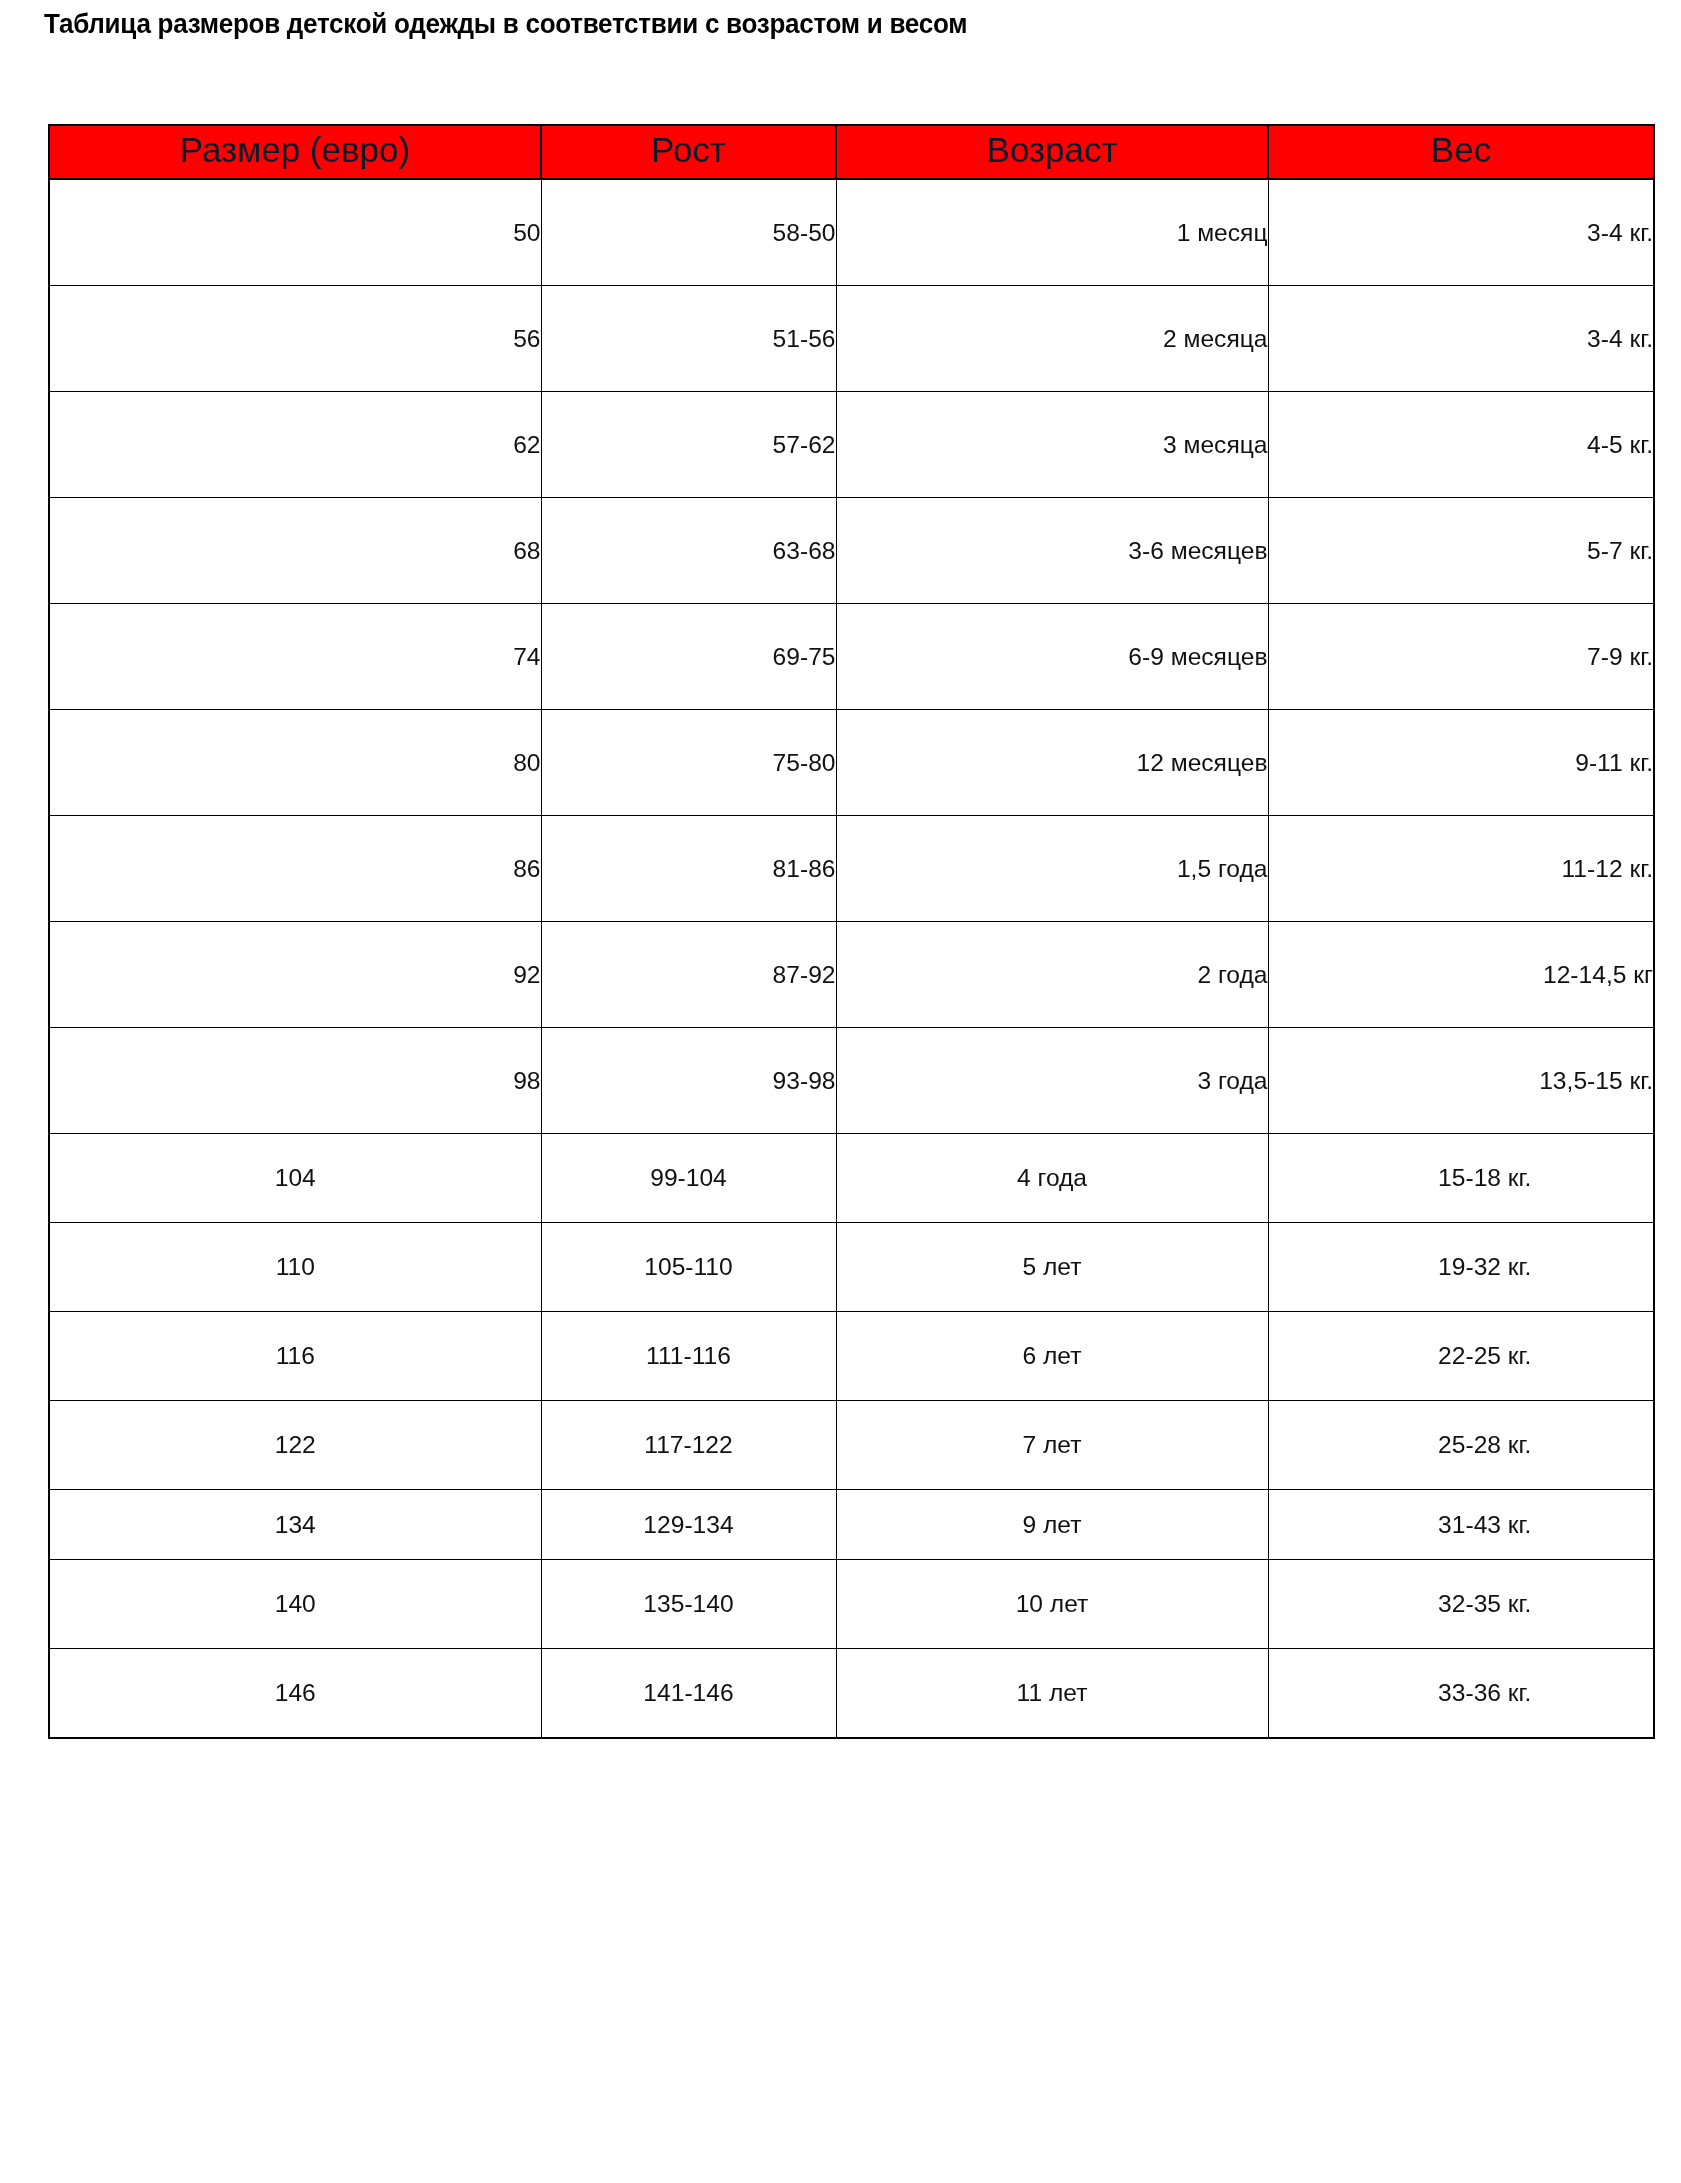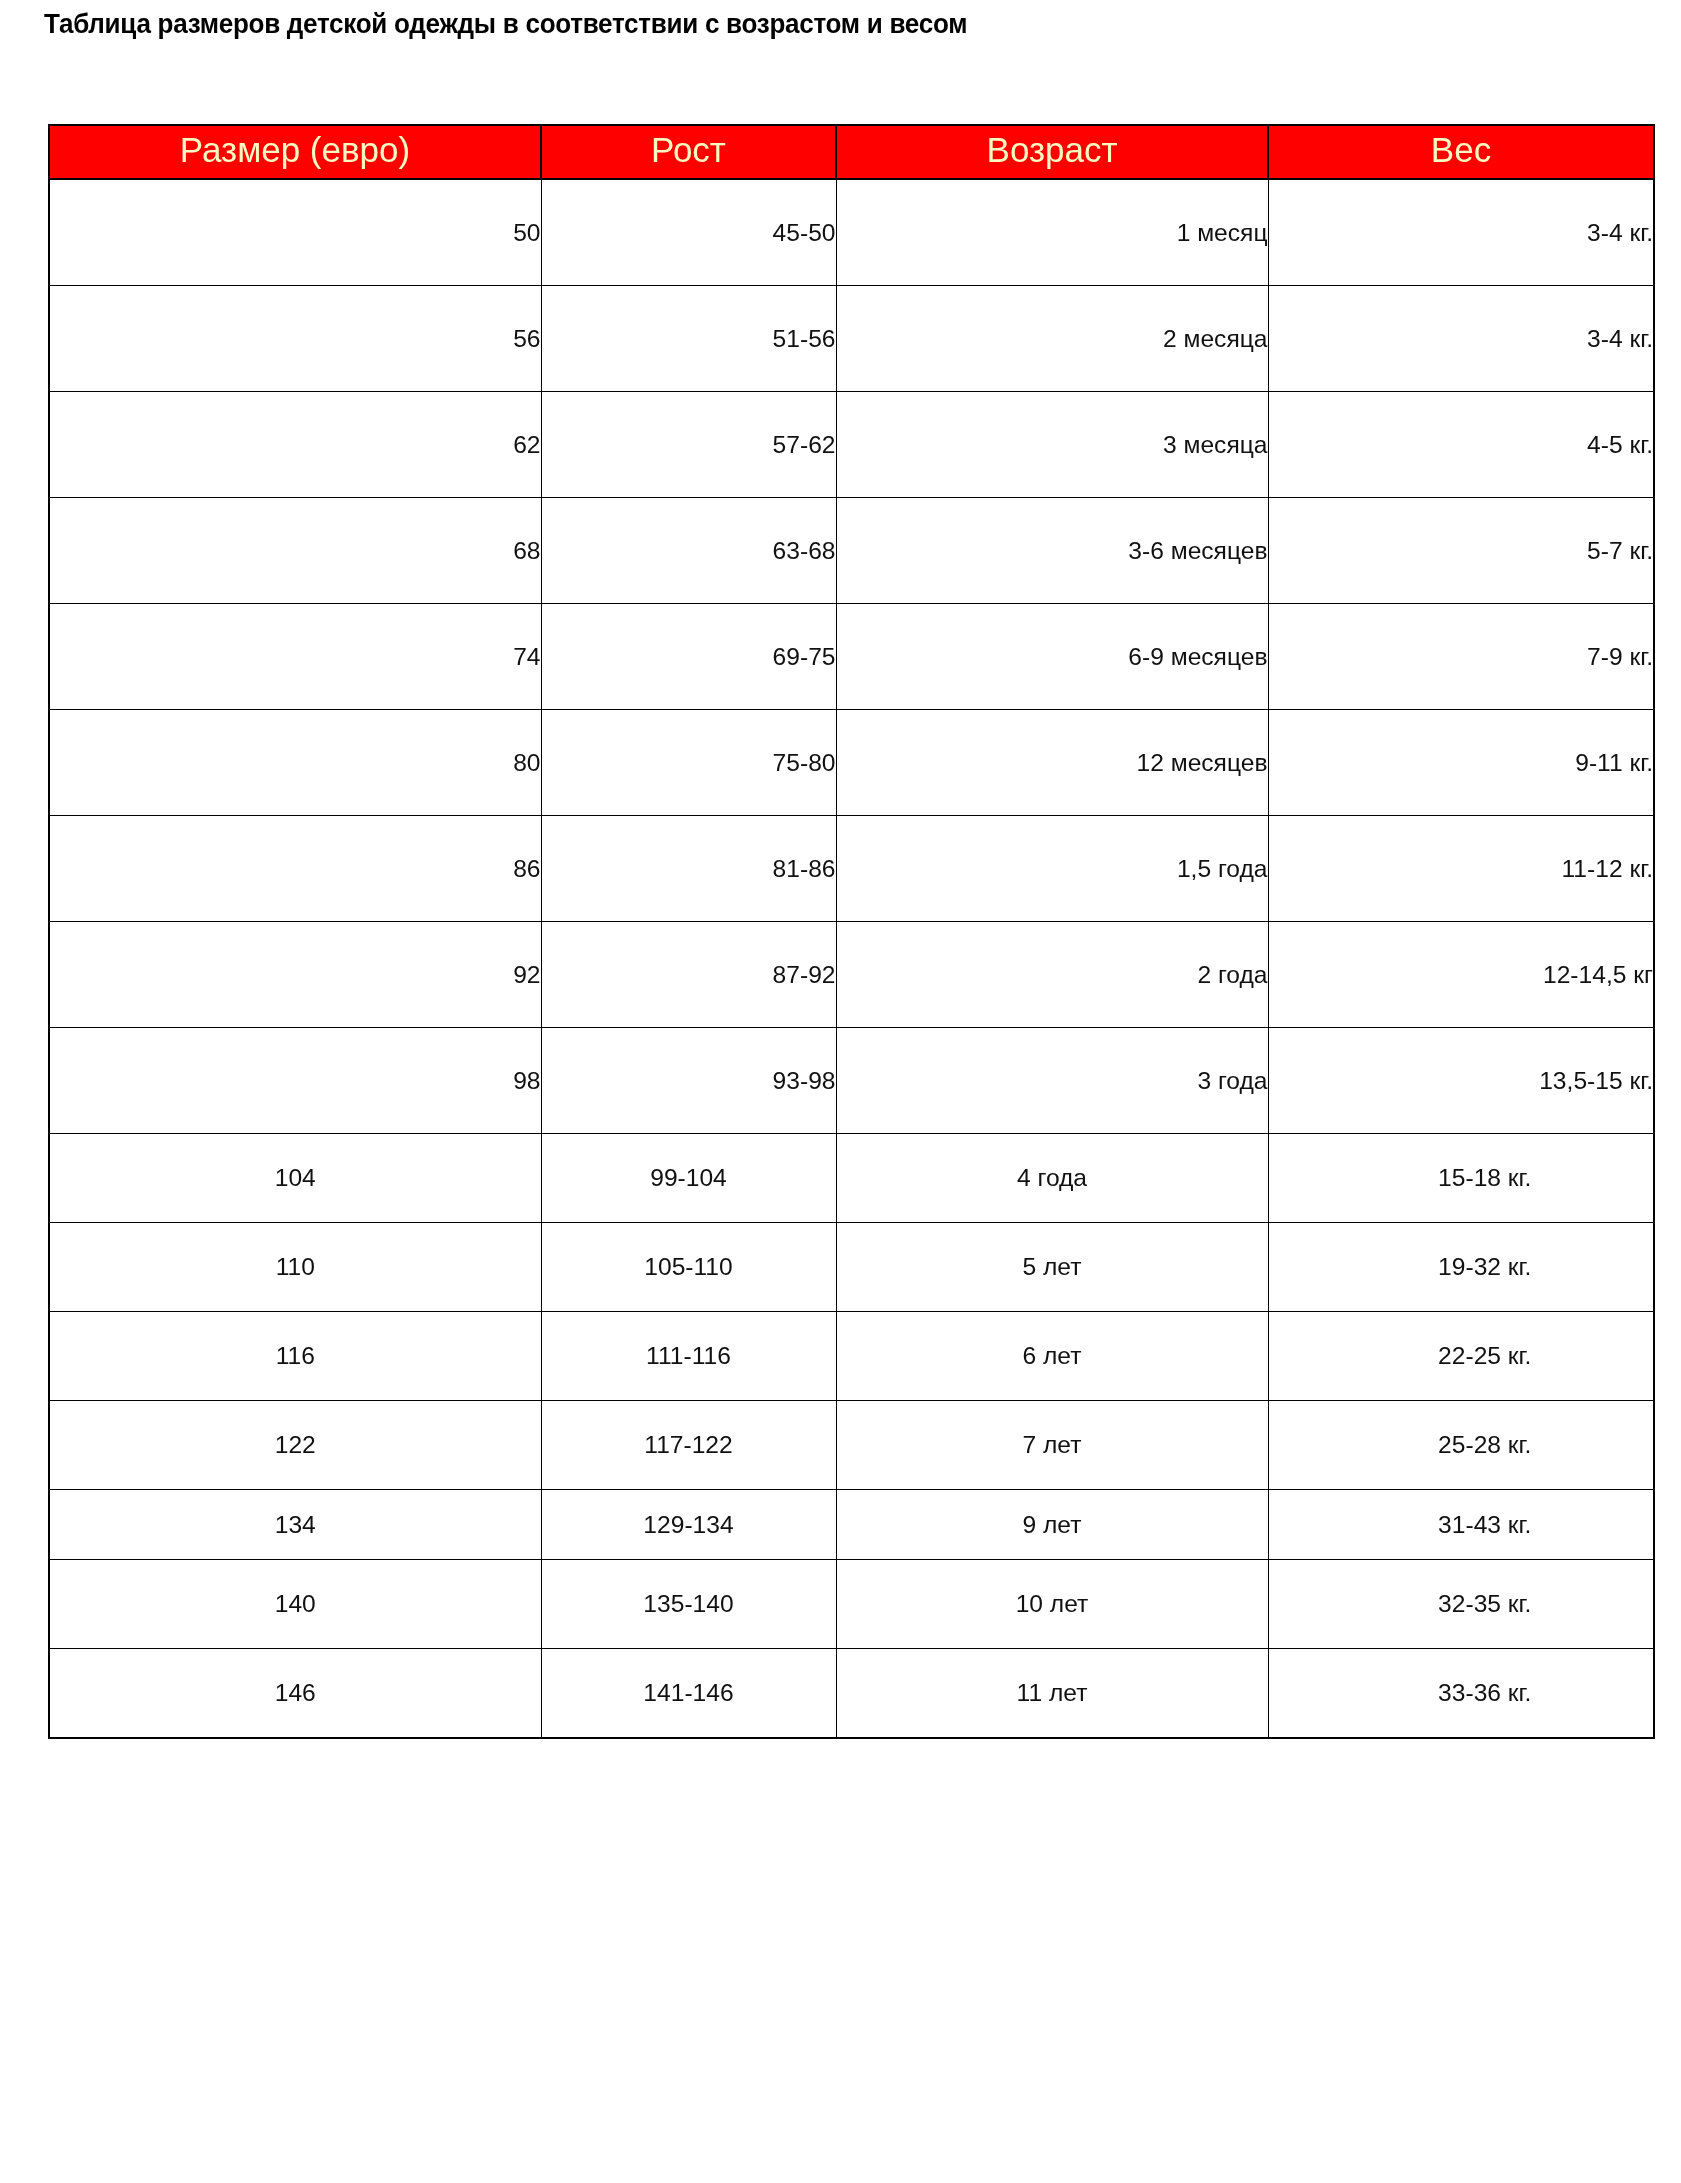--- a/index.html
+++ b/index.html
@@ -47,21 +47,21 @@
   table.size-table col.c-height { width: 295px; }
   table.size-table col.c-age    { width: 432px; }
   table.size-table col.c-weight { width: 386px; }
 
   thead tr.header-row {
     background: #FF0000;
     height: 54px;
   }
   thead th {
     background: #FF0000;
-    color: #fef9c3;
+    color: #0f172a;
     font-size: 35px;
     font-weight: normal;
     text-align: center;
     vertical-align: middle;
     border-left: 2.2px solid #000000;
     border-right: 2.2px solid #000000;
     border-top: 2.8px solid #000000;
     border-bottom: 2.8px solid #000000;
     padding: 3.4px 0 7.8px 0;
     white-space: nowrap;
@@ -106,21 +106,21 @@
       <tr class="header-row">
         <th>Размер (евро)</th>
         <th>Рост</th>
         <th>Возраст</th>
         <th>Вес</th>
       </tr>
     </thead>
     <tbody>
       <tr class="r-tall">
         <td>50</td>
-        <td>45-50</td>
+        <td>58-50</td>
         <td>1 месяц</td>
         <td>3-4 кг.</td>
       </tr>
       <tr class="r-tall">
         <td>56</td>
         <td>51-56</td>
         <td>2 месяца</td>
         <td>3-4 кг.</td>
       </tr>
       <tr class="r-tall">

